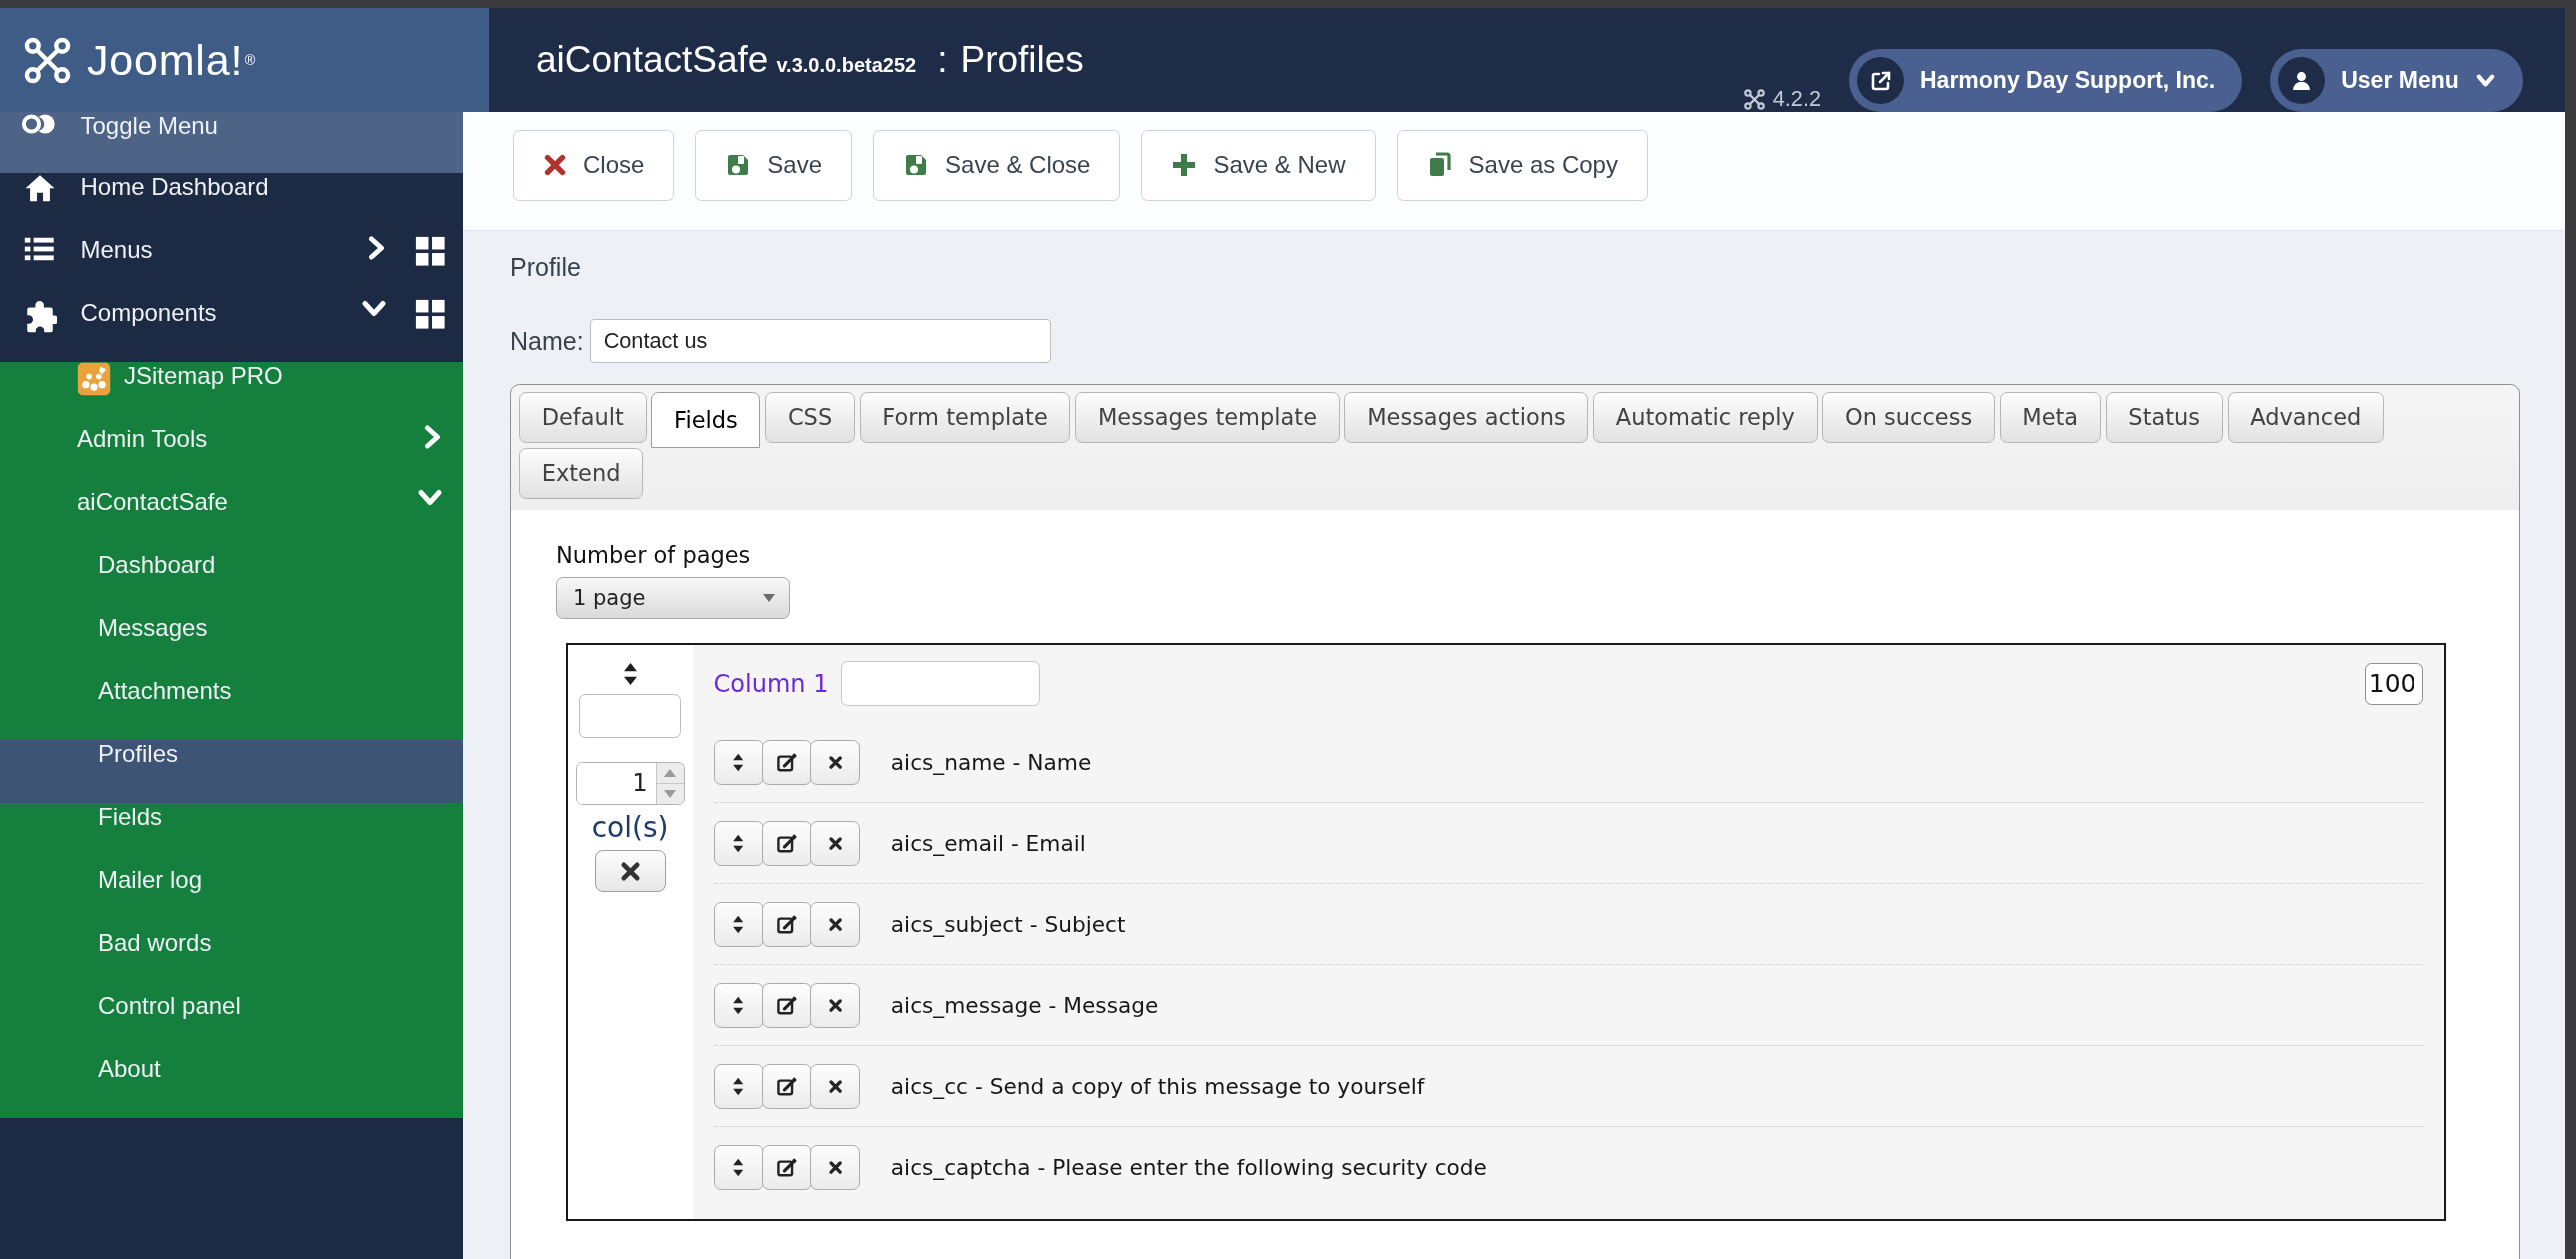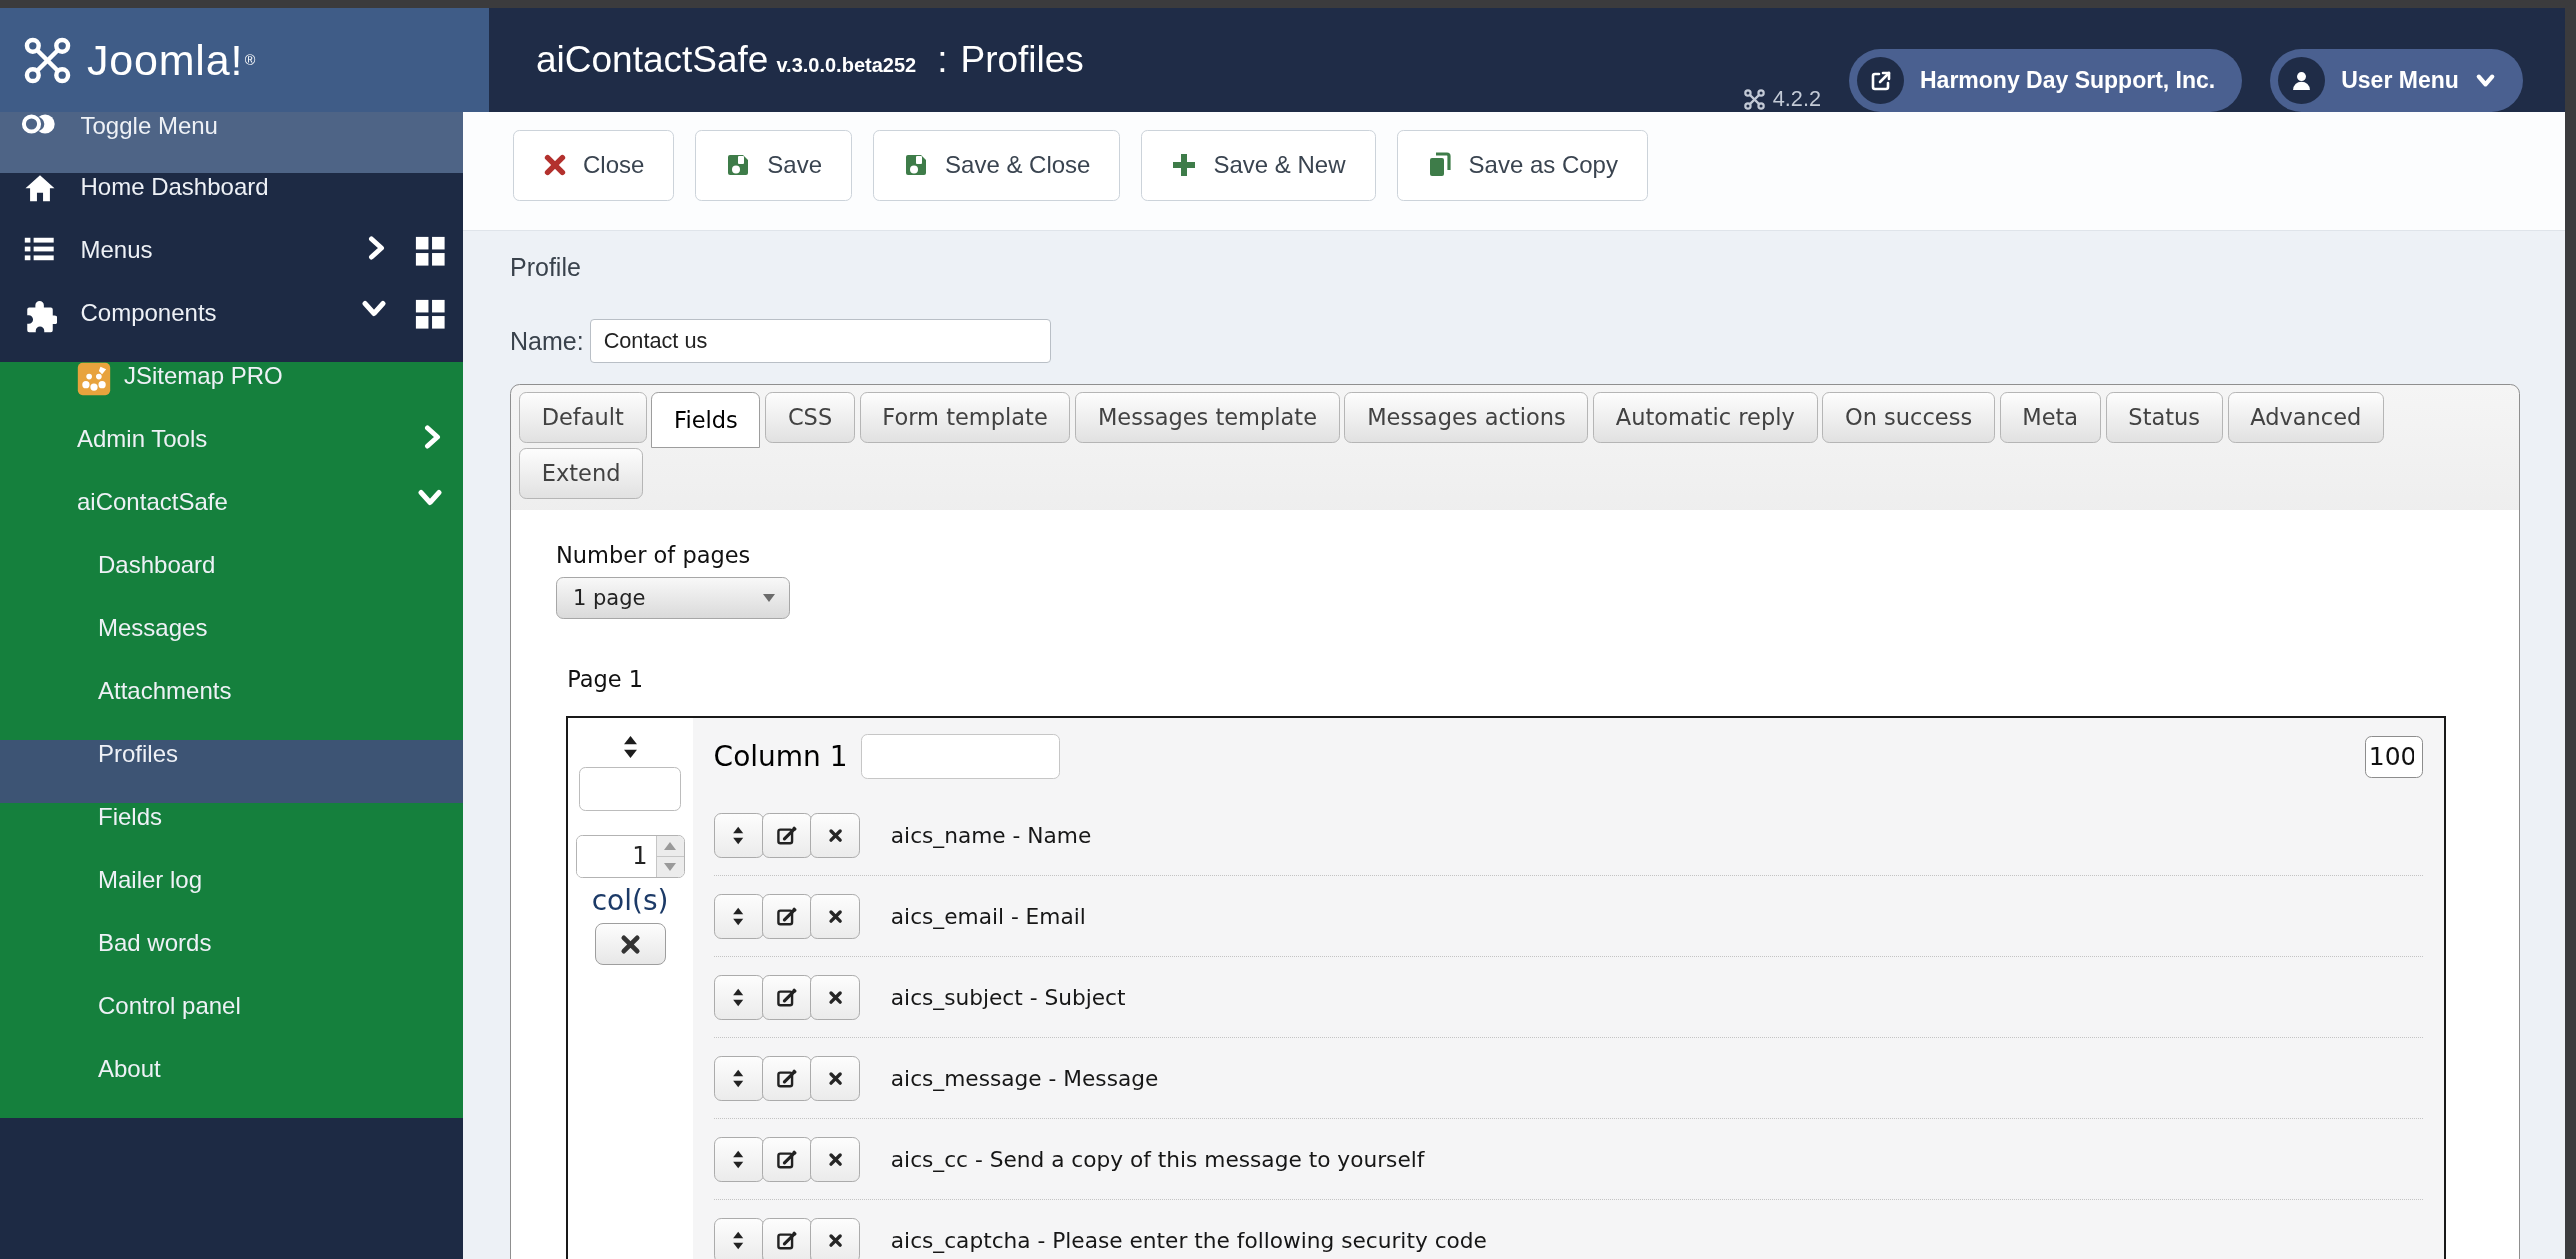--- a/index.html
+++ b/index.html
@@ -76,21 +76,21 @@
   .spin-val{flex:1;border:0;outline:0;text-align:right;font-size:24px;padding-right:8px;min-width:0;font-family:"DejaVu Sans",sans-serif;color:#222;}
   .spin-btns{width:27px;border-left:1.6px solid #c6c6c6;background:#ececec;display:flex;flex-direction:column;}
   .spin-btn{flex:1;display:flex;align-items:center;justify-content:center;cursor:pointer;}
   .tri-up{width:0;height:0;border-left:6.4px solid transparent;border-right:6.4px solid transparent;border-bottom:8px solid #9a9a9a;}
   .tri-dn{width:0;height:0;border-left:6.4px solid transparent;border-right:6.4px solid transparent;border-top:8px solid #9a9a9a;}
   .cols-suffix{font-size:28px;color:#1c3a67;margin-top:6.4px;font-family:"DejaVu Sans",sans-serif;}
   .gx-btn{width:71px;height:42px;margin-top:6.4px;border:1.6px solid #9e9e9e;border-radius:8px;background:linear-gradient(#fdfdfd,#e7e7e7);display:flex;align-items:center;justify-content:center;cursor:pointer;box-sizing:border-box;}
 
   .panel-body{flex:1;background:#f5f5f6;padding:0 21px;}
   .colhead{height:77px;display:flex;align-items:center;}
-  .colhead-label{font-size:28px;color:#000000;}
+  .colhead-label{font-size:24px;color:#6d28d9;}
   .col-input{width:199px;height:45px;margin-left:13px;border:1.6px solid #c6c6c6;border-radius:6.4px;background:#fff;box-sizing:border-box;}
   .col-width{margin-left:auto;width:58px;height:42px;border:1.6px solid #8d8d8d;border-radius:6.4px;background:#fff;text-align:right;font-size:25px;padding:0 8px 0 3.2px;font-family:"DejaVu Sans",sans-serif;color:#111;box-sizing:border-box;}
 
   .field-row{height:80px;display:flex;align-items:center;}
   .field-row + .field-row{border-top:1.6px dotted #c4c4c4;}
   .btn-group{display:flex;}
   .mini-btn{width:50px;height:45px;background:linear-gradient(#fdfdfd,#ebebeb);border:1.6px solid #ababab;border-radius:7.2px;display:flex;align-items:center;justify-content:center;cursor:pointer;margin-right:-1.6px;box-sizing:border-box;}
   .field-label{margin-left:32px;font-size:21.7px;color:#171717;}
 
   .handle-icon{margin-top:3.2px;}
@@ -388,21 +388,20 @@
           </div>
       </div>
 
       <div class="tabcontent">
         <div class="pages-label">Number of pages</div>
         <div class="pages-select">
           <span class="pages-value">1 page</span>
           <span class="select-caret"></span>
         </div>
 
-        <div class="page-heading">Page 1</div>
 
         <div class="panel">
           <div class="gutter">
             <span class="handle-icon">
               <svg width="19" height="24" viewBox="0 0 20 26" fill="#1d1d1d">
                   <path d="M10 1 L17 10 H3 Z"></path>
                   <path d="M10 25 L3 16 H17 Z"></path>
                 </svg>
             </span>
             <input class="g-input" type="text" style="">

